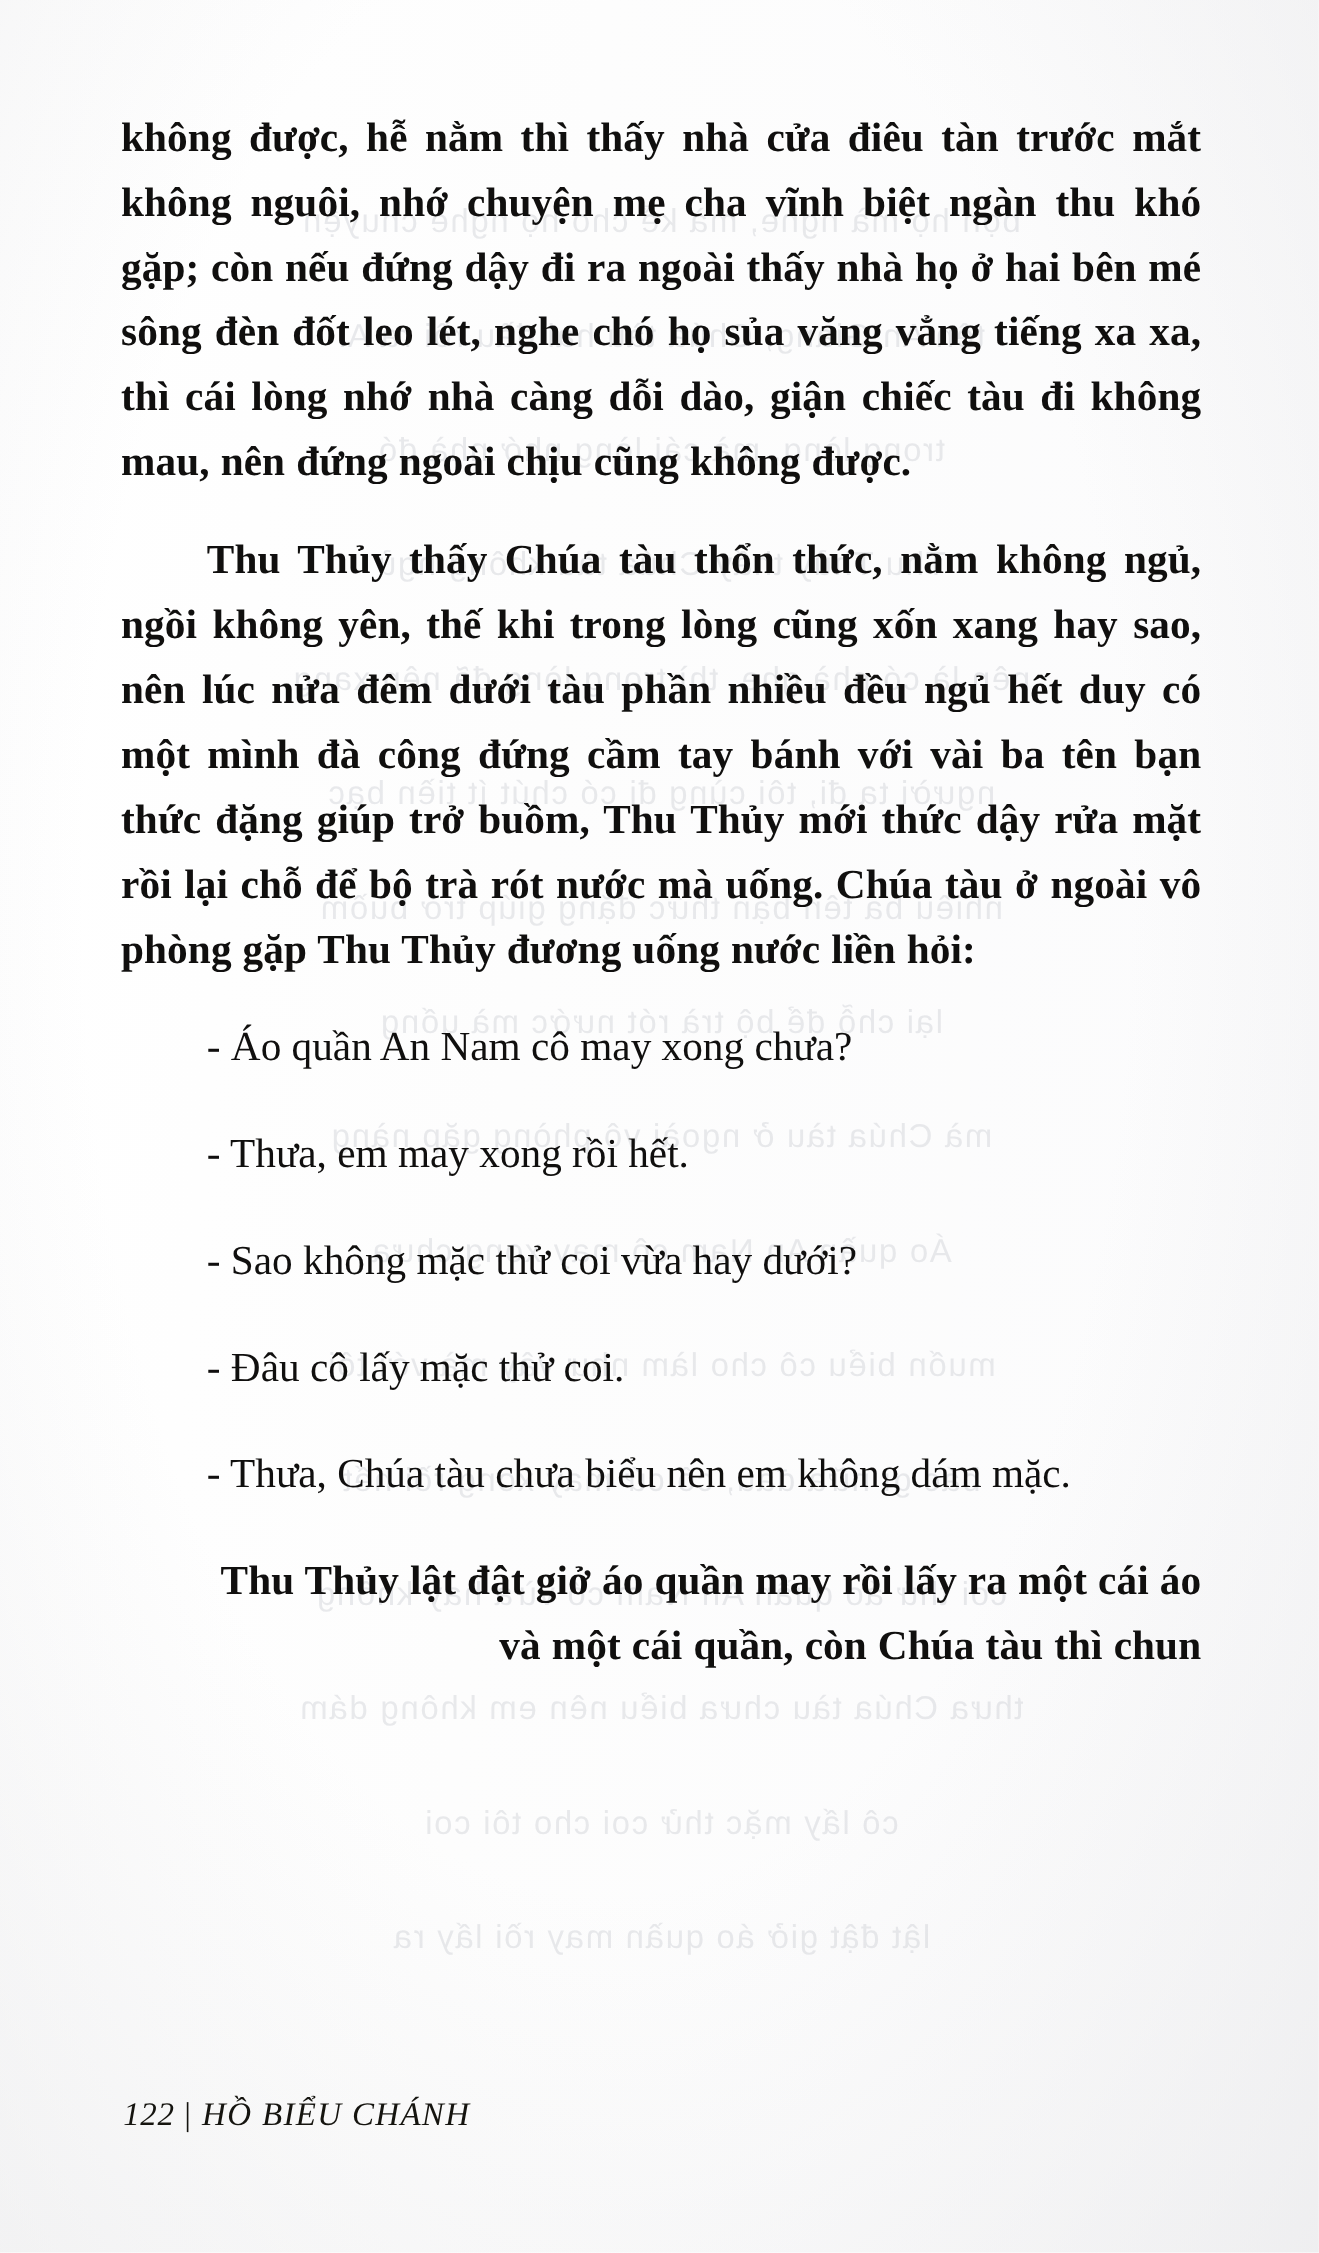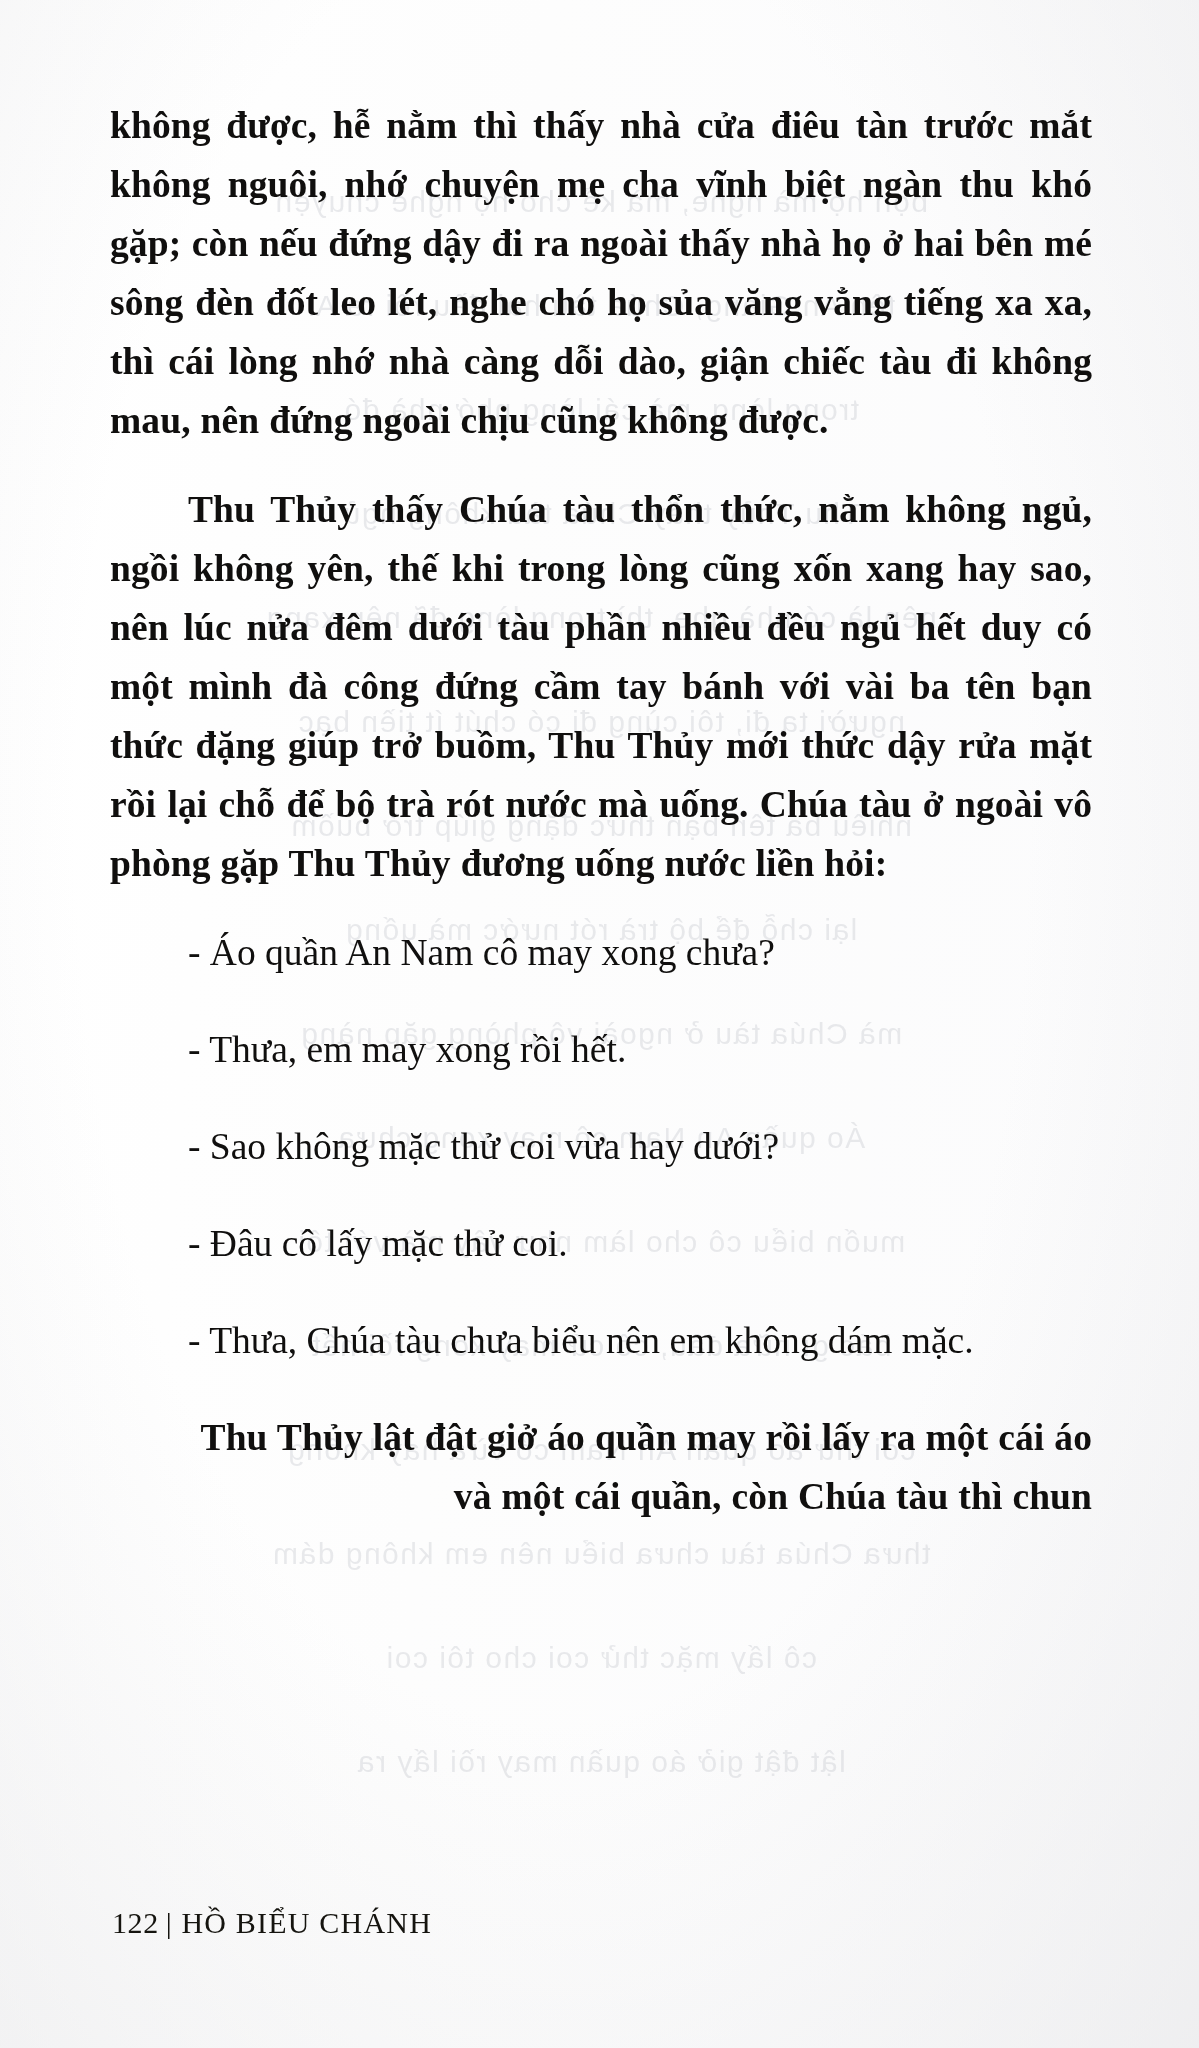--- a/index.html
+++ b/index.html
@@ -75,20 +75,21 @@
   }
   .showthrough div { white-space: nowrap; overflow: hidden; }
   .footer {
     position: absolute;
     left: 112px;
     top: 1906px;
     font-size: 30px;
     letter-spacing: 0.6px;
     color: #15140f;
     font-family: "Liberation Serif", "DejaVu Serif", serif;
+    font-style: italic;
   }
   .footer .pagenum { font-weight: 400; }
   .footer .sep { margin: 0 9px 0 7px; }
   .footer .author { letter-spacing: 1.2px; }
 </style>
 </head>
 <body>
 
 <div class="page">
 

